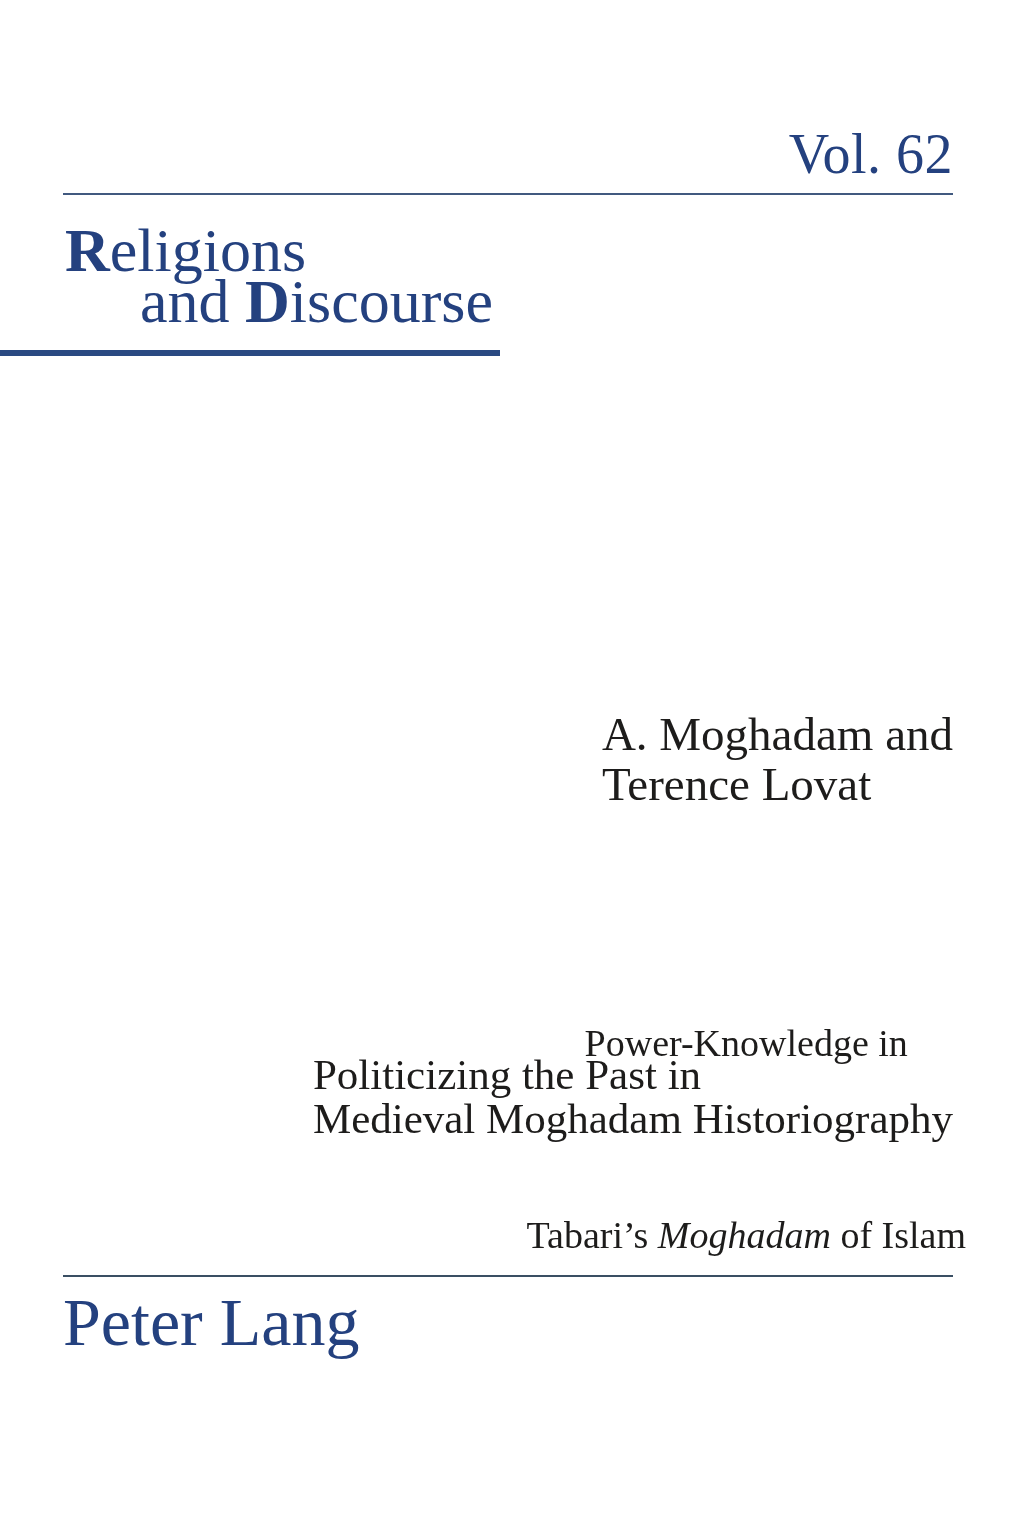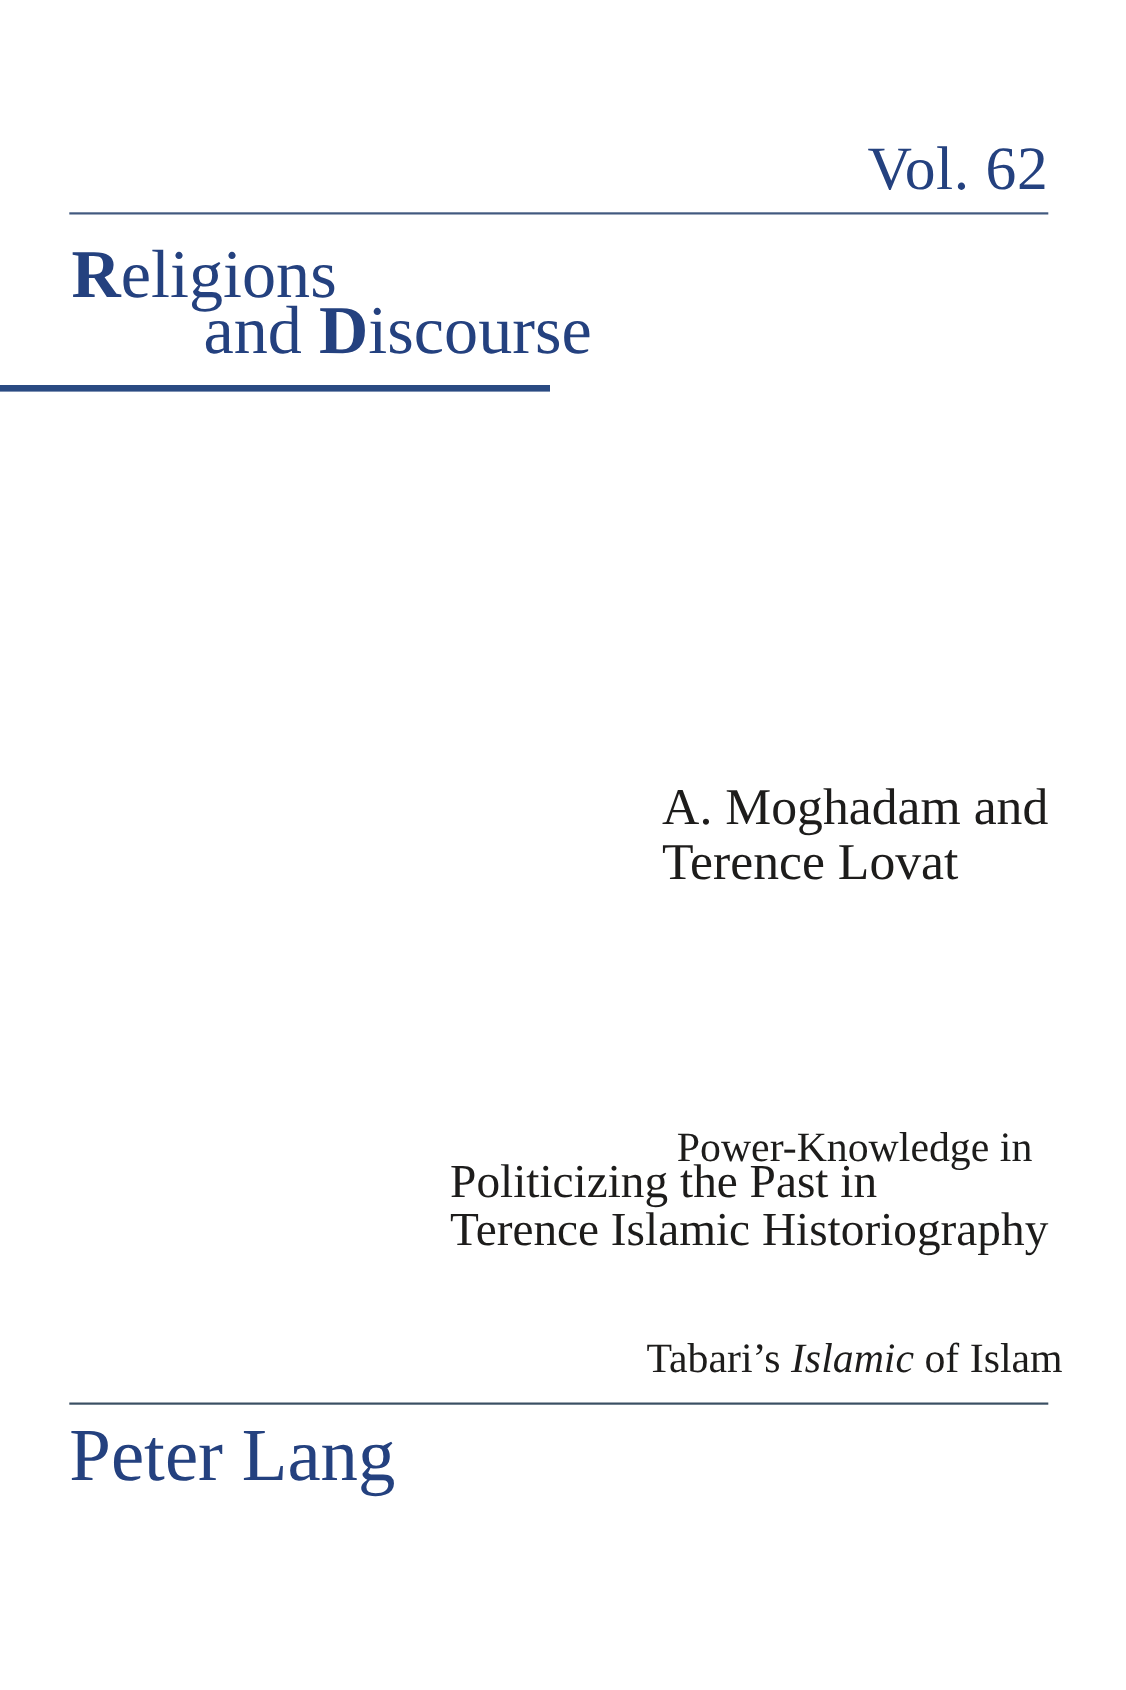--- a/index.html
+++ b/index.html
@@ -40,21 +40,21 @@
   .series-line {
     position: absolute;
     font-size: 62px; line-height: 1;
     color: var(--navy, #24417f);
     white-space: pre;
   }
   .series-line .lead {
     font-weight: bold;
   }
   .series-line1 { left: 65px; top: 219px; }
-  .series-line2 { left: 140px; top: 270px; margin-left: 45px; }
+  .series-line2 { left: 140px; top: 270px; }
   .authors {
     position: absolute;
     top: 709px; right: 71px;
     text-align: left;
     font-size: 47px; line-height: 50px;
     color: var(--ink, #1d1c1b);
   }
   .title {
     position: absolute;
     top: 883px; right: 58px;
@@ -93,25 +93,25 @@
 
   <div class="rule rule-thick"></div>
 
   <div class="authors">
     <div>A. Moghadam and</div>
     <div>Terence Lovat</div>
   </div>
 
   <div class="title">
     <div>Power-Knowledge in</div>
-    <div><span>Tabari’s </span><span class="it">Islamic</span><span> of Islam</span></div>
+    <div><span>Tabari’s </span><span class="it">Moghadam</span><span> of Islam</span></div>
   </div>
 
   <div class="subtitle">
     <div>Politicizing the Past in</div>
-    <div>Terence Islamic Historiography</div>
+    <div>Medieval Moghadam Historiography</div>
   </div>
 
   <div class="rule rule-bottom"></div>
 
   <div class="publisher">Peter Lang</div>
 
 </div>
 
 </body></html>

